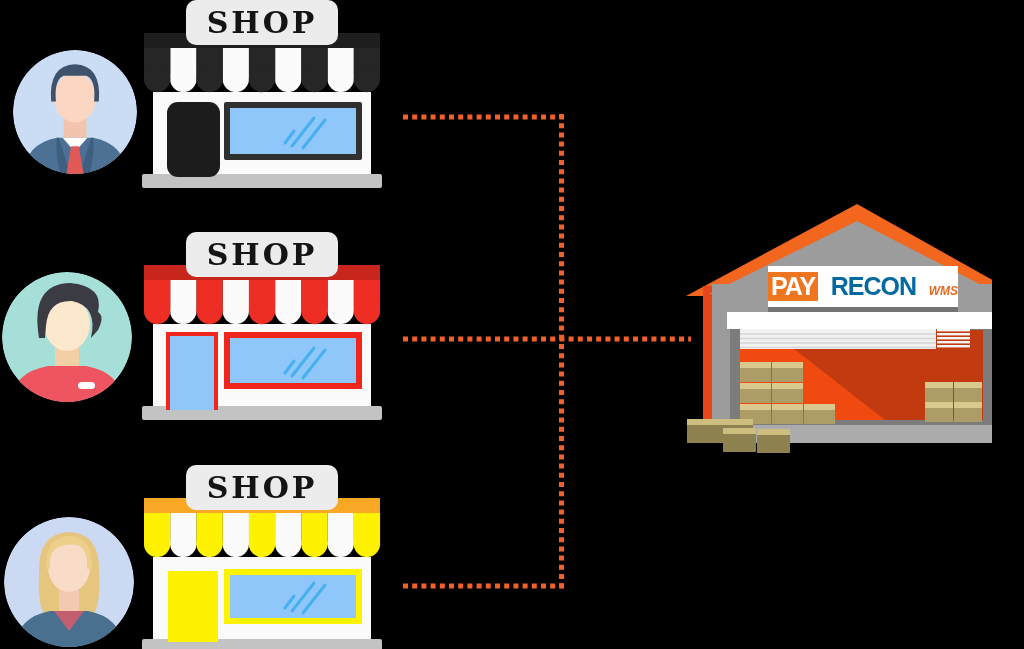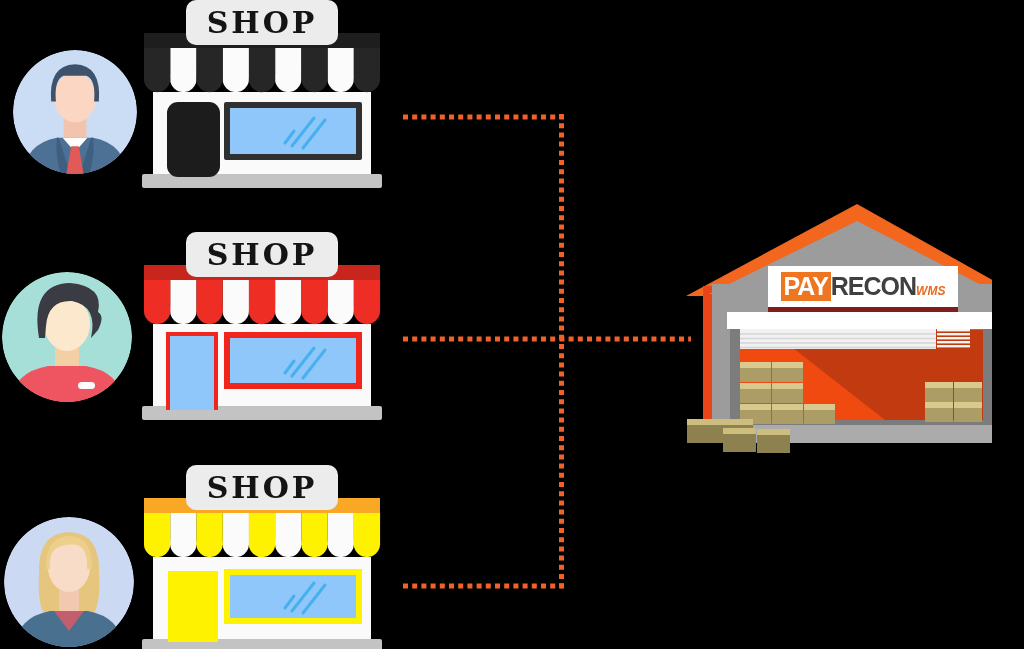--- a/index.html
+++ b/index.html
@@ -13,25 +13,25 @@
   .shop-sign{position:absolute;left:44px;top:0;width:152px;height:45px;background:#ECECEC;
              border-radius:10px;display:flex;align-items:center;justify-content:center;
              font-family:"DejaVu Serif",serif;font-weight:bold;font-size:30px;
              letter-spacing:3px;color:#141414;z-index:3;}
   .shop1{left:142px;top:0;}
   .shop2{left:142px;top:232px;}
   .shop3{left:142px;top:465px;}
   .warehouse{position:absolute;left:683px;top:200px;width:341px;height:260px;z-index:2;}
   .warehouse svg{position:absolute;left:0;top:0;width:341px;height:260px;}
   .wh-sign{position:absolute;left:85px;top:66px;width:190px;height:41px;background:#FFFFFF;
-           border-bottom:5px solid #7f1d1d;display:flex;align-items:center;justify-content:center;
+           border-bottom:5px solid #737373;display:flex;align-items:center;justify-content:space-between;
            z-index:3;white-space:nowrap;}
   .wh-sign .pay{background:#EE7621;color:#FFFFFF;font-weight:bold;font-size:25px;
                 line-height:1;padding:2px 3px;letter-spacing:-1px;}
-  .wh-sign .recon{color:#404040;font-weight:bold;font-size:25px;line-height:1;letter-spacing:-1px;}
+  .wh-sign .recon{color:#0369a1;font-weight:bold;font-size:25px;line-height:1;letter-spacing:-1px;}
   .wh-sign .wms{color:#E86A1E;font-weight:bold;font-style:italic;font-size:12px;
                 line-height:1;margin-top:9px;}
 </style>
 </head>
 <body>
 
 <div class="canvas">
 
   <svg class="connectors" viewBox="0 0 1024 649">
     <line x1="403" y1="117" x2="564" y2="117" stroke-width="5" stroke-dasharray="5 4.2" stroke="#F2612A"></line>

